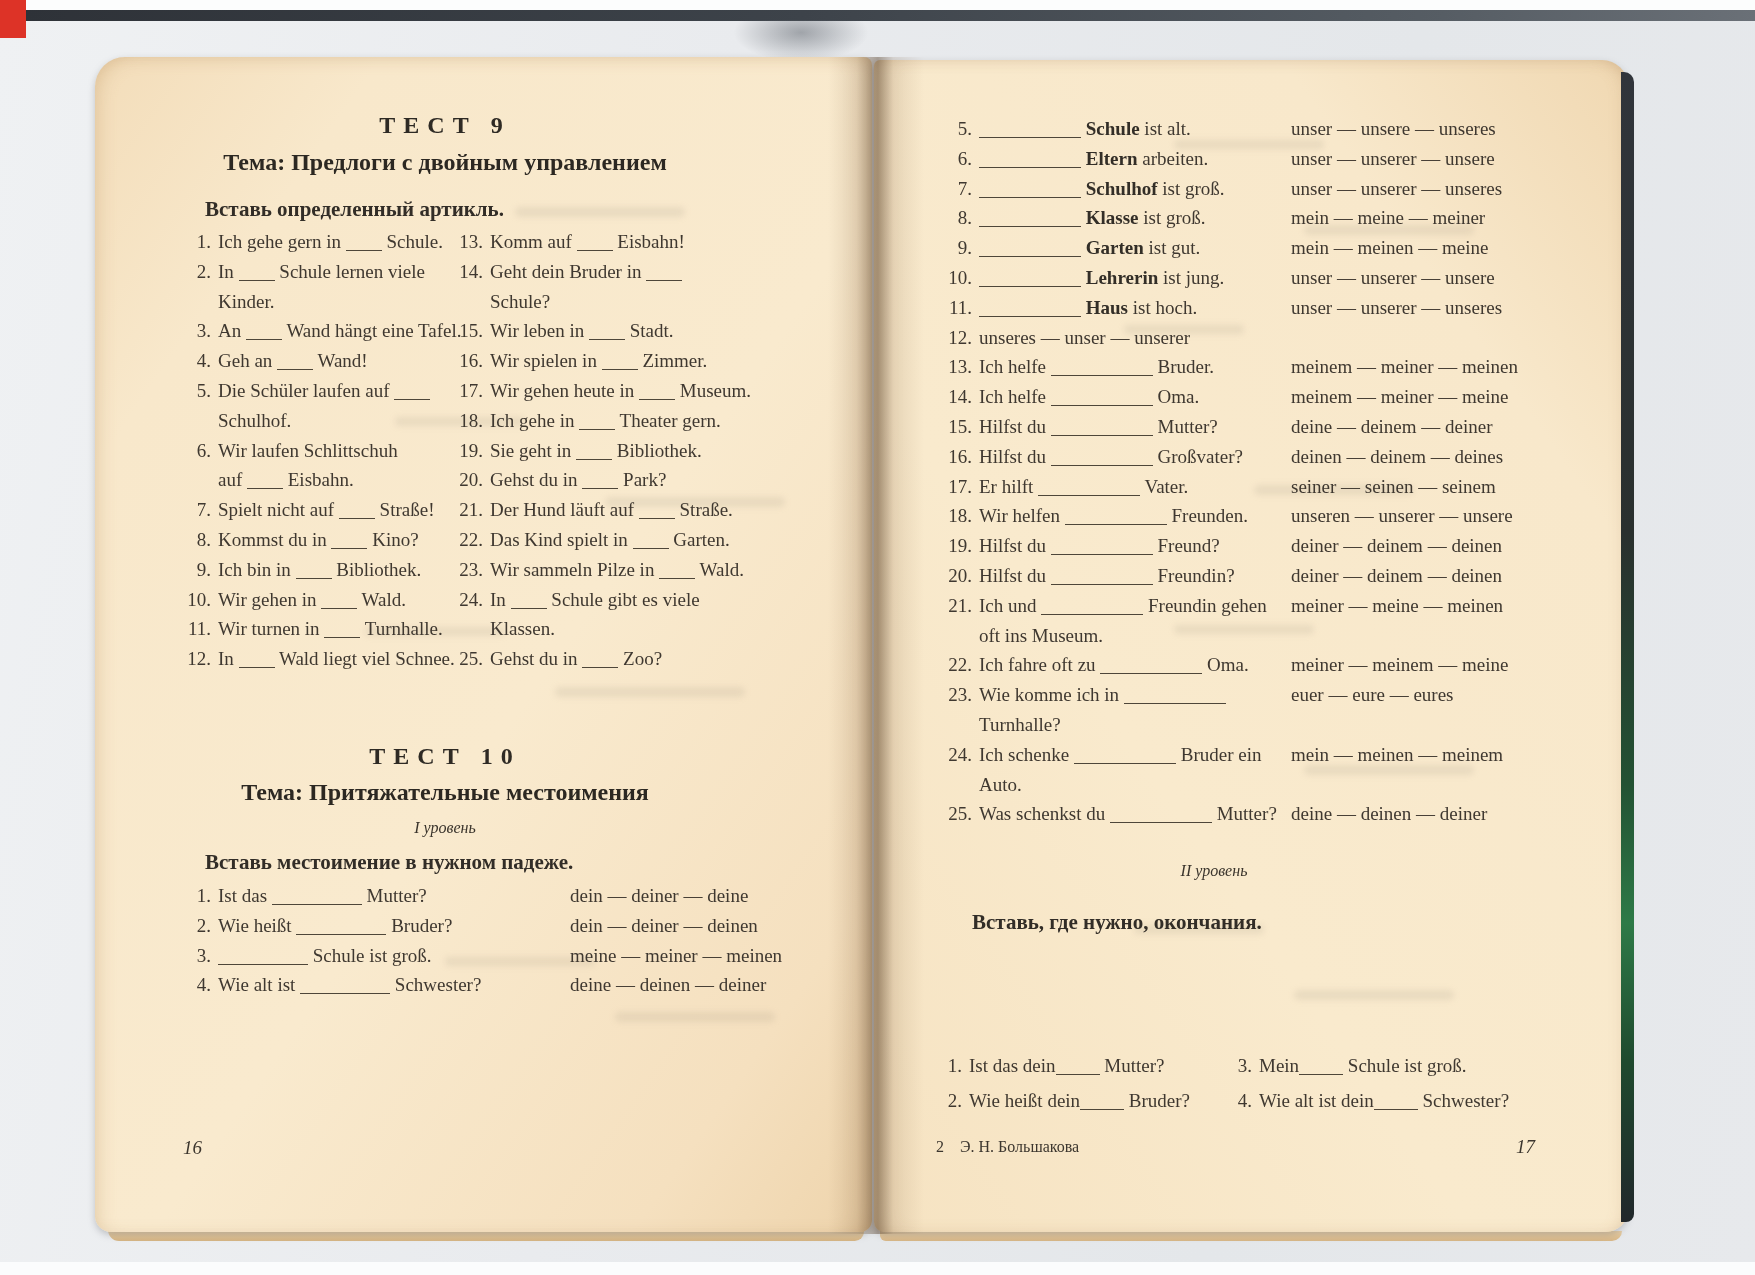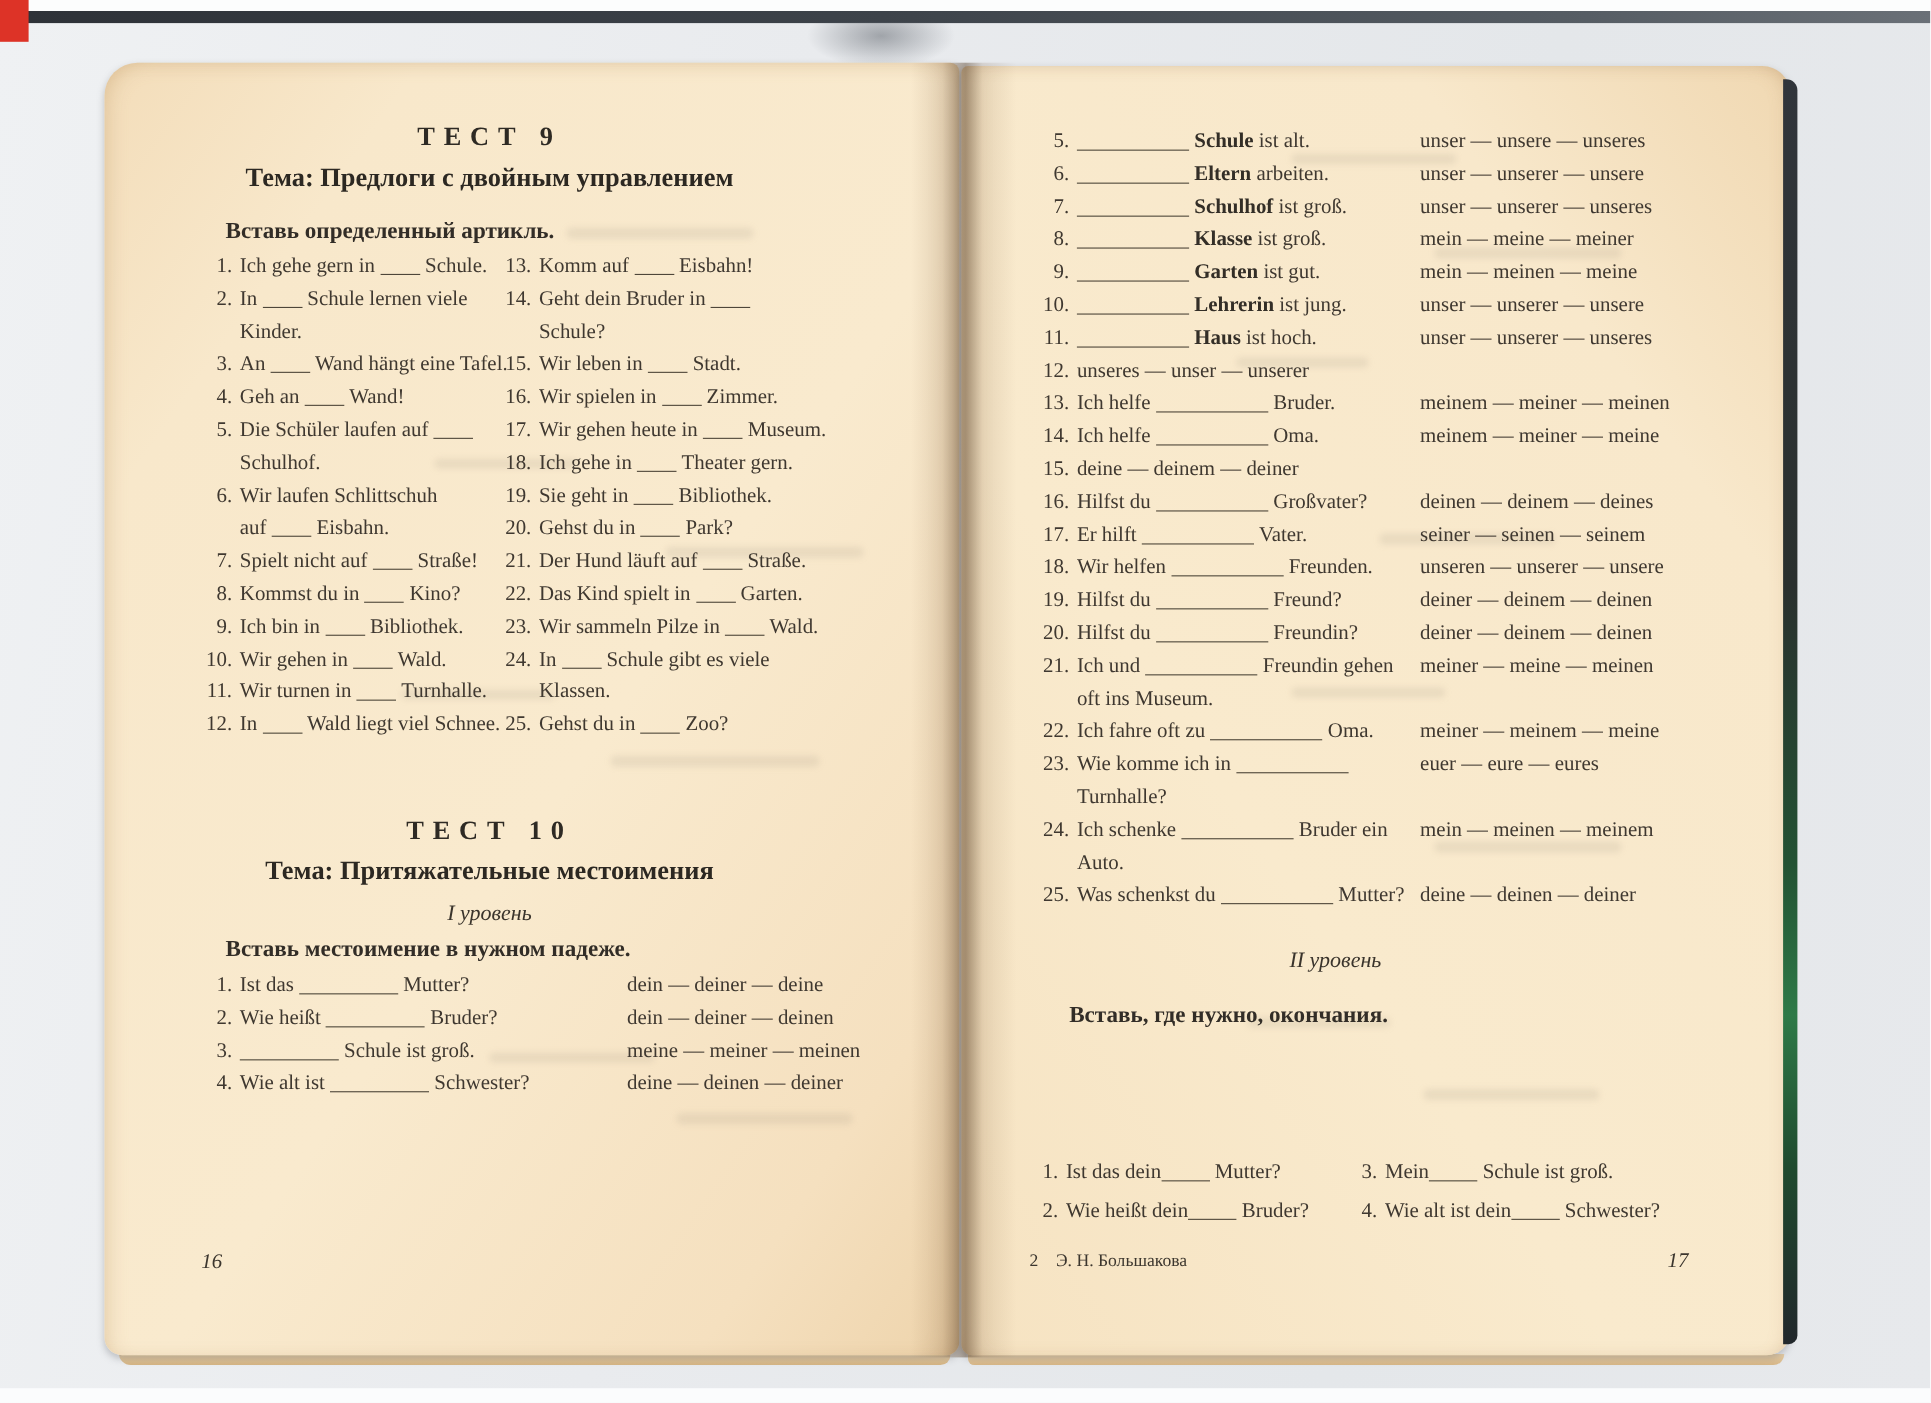--- a/index.html
+++ b/index.html
@@ -36,21 +36,21 @@
   .edge-band-left{position:absolute;left:108px;top:1230px;width:756px;height:11px;z-index:0;border-radius:0 0 10px 12px;
     background:linear-gradient(to bottom,#e8cea5,#d6b584);}
   .edge-band-right{position:absolute;left:880px;top:1231px;width:742px;height:10px;z-index:0;border-radius:0 0 14px 8px;
     background:linear-gradient(to bottom,#e8cea5,#d8b787);}
 
   .abs{position:absolute;}
   .center-block{text-align:center;}
   .h-test{font-weight:700;font-size:24px;letter-spacing:8px;color:#2e2a24;}
   .h-theme{font-weight:700;font-size:24px;color:#2c2822;}
   .h-instr{font-weight:700;font-size:21px;color:#322d27;}
-  .h-level{font-style:italic;font-size:20px;color:#3a342c;}
+  .h-level{font-style:italic;font-size:16px;color:#3a342c;}
 
   .list{font-size:19px;line-height:29.8px;}
   .row{display:flex;align-items:flex-start;}
   .num{flex:0 0 var(--numw);text-align:right;padding-right:7px;white-space:nowrap;}
   .sent{flex:0 0 var(--sentw);}
   .opts{flex:1 1 auto;white-space:nowrap;}
   .tok.bold{font-weight:700;color:#332e27;}
   .blank{display:inline-block;width:var(--blankw);height:3px;border-bottom:1.9px solid #4e4639;transform:translateY(3px);}
 
   #t9c1{--numw:28px;--sentw:266px;--blankw:36px;}
@@ -361,20 +361,23 @@
         </div>
         <div class="row">
           <span class="num">14.</span>
           <div class="sent">
             <div class="line"><span class="tok">Ich helfe</span> <span class="blank"></span> <span class="tok">Oma.</span></div>
           </div>
           <div class="opts">meinem — meiner — meine</div>
         </div>
         <div class="row">
           <span class="num">15.</span>
+          <div class="sent">
+            <div class="line"><span class="tok">Hilfst du</span> <span class="blank"></span> <span class="tok">Mutter?</span></div>
+          </div>
           <div class="opts">deine — deinem — deiner</div>
         </div>
         <div class="row">
           <span class="num">16.</span>
           <div class="sent">
             <div class="line"><span class="tok">Hilfst du</span> <span class="blank"></span> <span class="tok">Großvater?</span></div>
           </div>
           <div class="opts">deinen — deinem — deines</div>
         </div>
         <div class="row">

